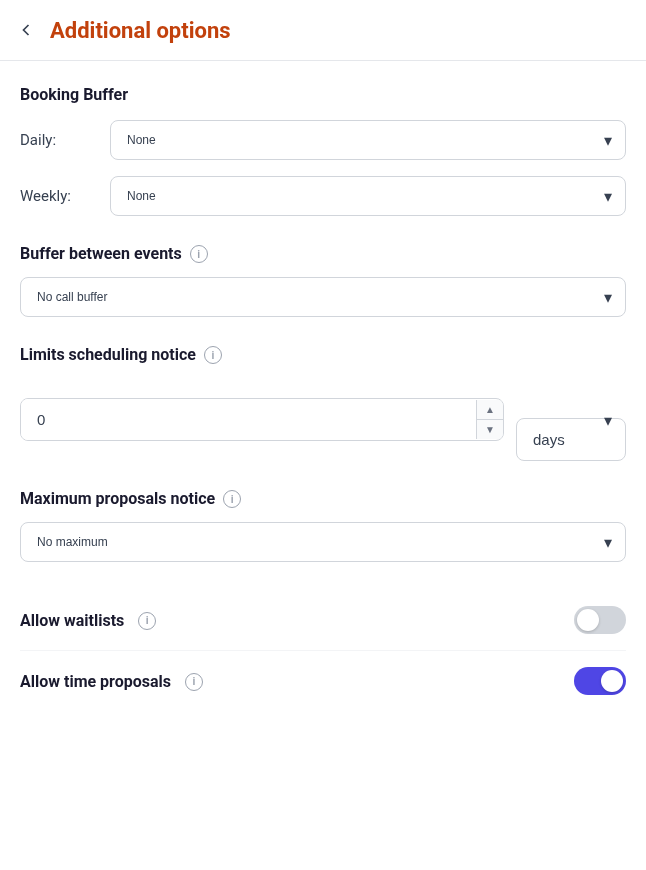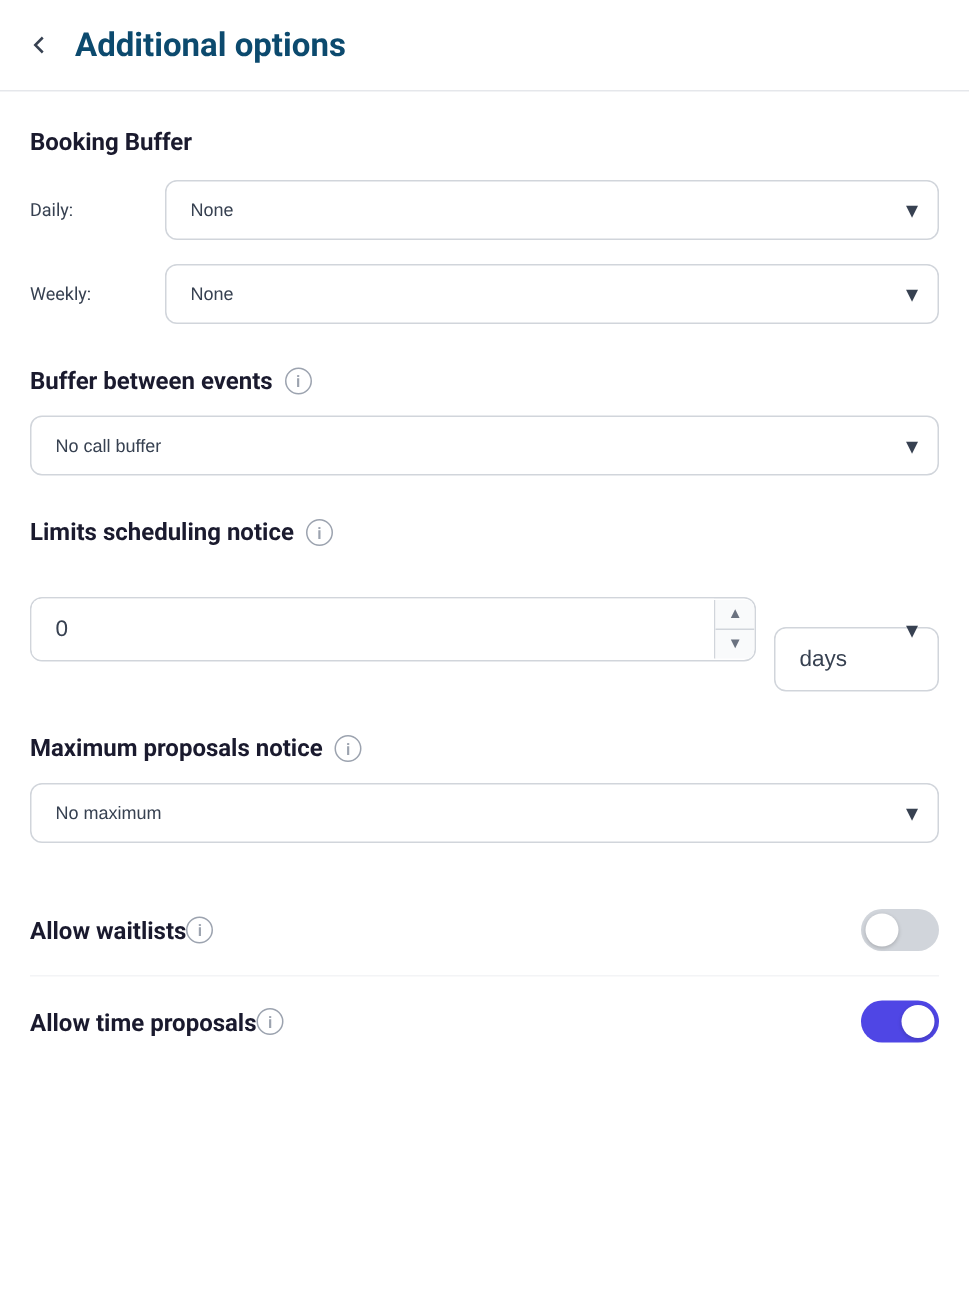--- a/index.html
+++ b/index.html
@@ -37,21 +37,21 @@
       width: 20px;
       height: 20px;
       stroke: #374151;
       stroke-width: 2;
       fill: none;
     }
 
     .page-title {
       font-size: 22px;
       font-weight: 700;
-      color: #0c4a6e;
+      color: #c2410c;
       margin-left: 6px;
     }
 
     .content {
       padding: 24px 20px;
     }
 
     .section {
       margin-bottom: 28px;
     }
@@ -63,21 +63,21 @@
       margin-bottom: 16px;
     }
 
     .field-row {
       display: flex;
       align-items: center;
       margin-bottom: 16px;
     }
 
     .field-label {
-      font-size: 12px;
+      font-size: 15px;
       color: #374151;
       width: 90px;
       flex-shrink: 0;
     }
 
     .select-wrapper {
       flex: 1;
       position: relative;
     }
 
@@ -217,22 +217,22 @@
       padding: 16px 0;
       border-bottom: 1px solid #f3f4f6;
     }
 
     .toggle-row:last-child {
       border-bottom: none;
     }
 
     .toggle-label-group {
       display: flex;
-      align-items: center;
-      gap: 0;
+      align-items: flex-end;
+      gap: 14px;
     }
 
     .toggle-label {
       font-size: 16px;
       font-weight: 700;
       color: #1a1a2e;
     }
 
     .toggle-switch {
       position: relative;

